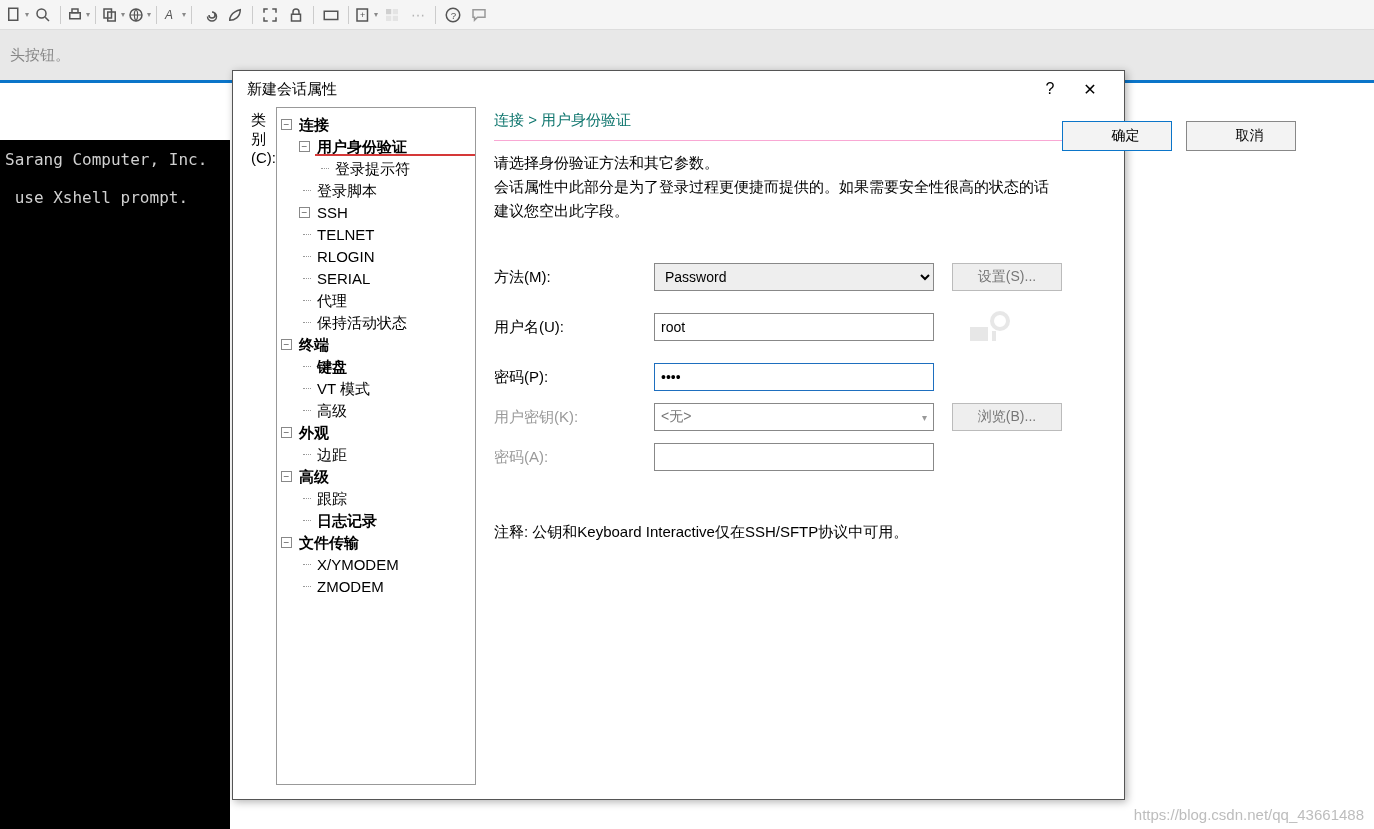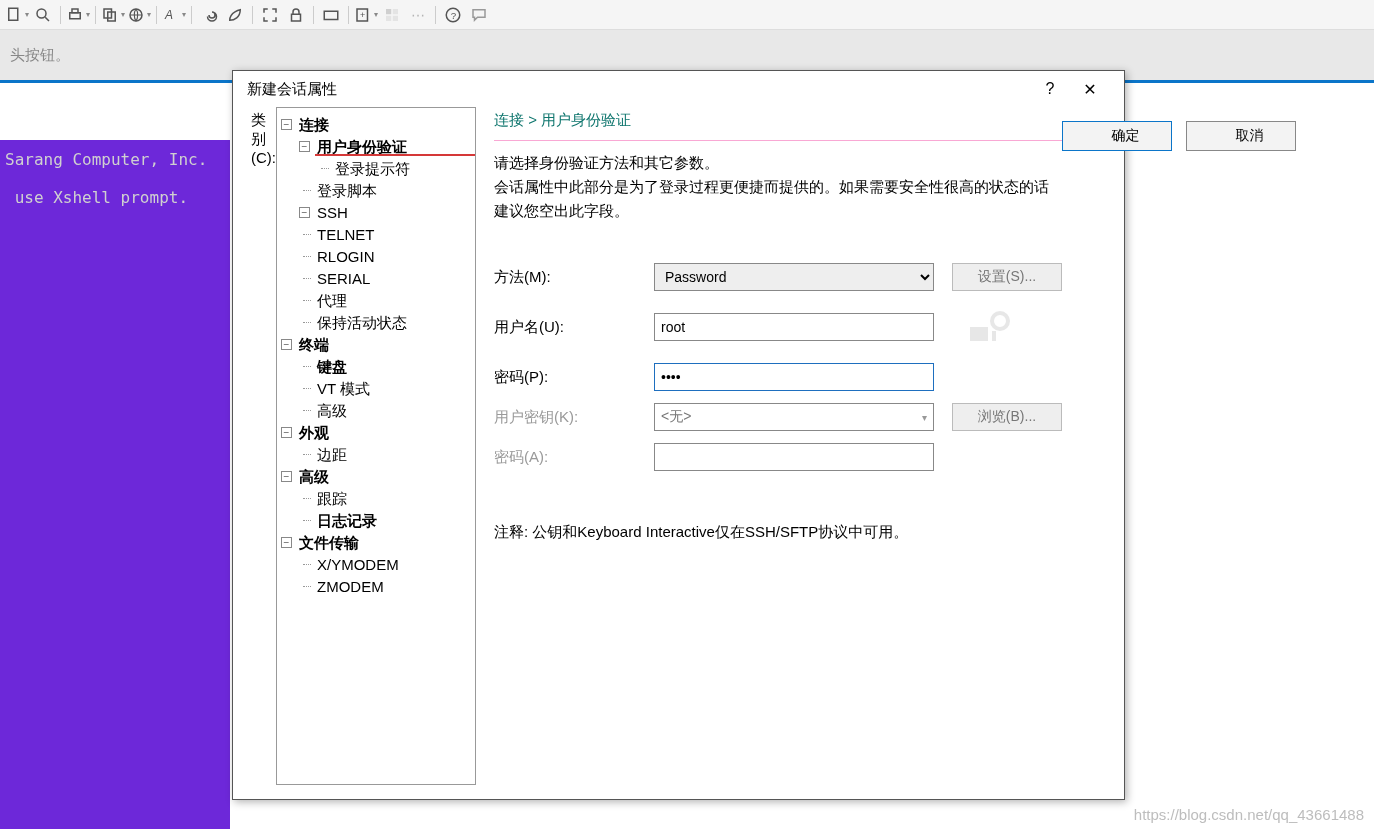--- a/index.html
+++ b/index.html
@@ -6,21 +6,21 @@
 body { font-family: "Microsoft YaHei", "Segoe UI", Arial, sans-serif; font-size: 14px; background: #fff; width: 1374px; height: 829px; overflow: hidden; position: relative; }
 
 .toolbar { height: 30px; background: #f5f5f5; border-bottom: 1px solid #ddd; display: flex; align-items: center; padding: 0 5px; gap: 2px; }
 .tb-btn { width: 24px; height: 24px; display: flex; align-items: center; justify-content: center; color: #555; cursor: pointer; position: relative; }
 .tb-sep { width: 1px; height: 18px; background: #ccc; margin: 0 3px; }
 .tb-dd::after { content: '▾'; font-size: 8px; margin-left: 2px; color: #888; }
 
 .banner { height: 50px; background: #e8e8e8; display: flex; align-items: center; padding-left: 10px; color: #888; font-size: 15px; }
 .divline { height: 3px; background: #0b75c9; }
 
-.terminal { position: absolute; top: 140px; left: 0; width: 230px; bottom: 0; background: #6d28d9; color: #d0d0d0; font-family: "Consolas", monospace; font-size: 16px; padding: 10px 5px; white-space: pre; overflow: hidden; }
+.terminal { position: absolute; top: 140px; left: 0; width: 230px; bottom: 0; background: #000000; color: #d0d0d0; font-family: "Consolas", monospace; font-size: 16px; padding: 10px 5px; white-space: pre; overflow: hidden; }
 
 .dialog { position: absolute; left: 232px; top: 70px; width: 893px; height: 730px; background: #fff; border: 1px solid #555; box-shadow: 2px 2px 8px rgba(0,0,0,0.3); display: flex; flex-direction: column; }
 .dlg-title { height: 36px; display: flex; align-items: center; padding: 0 14px; font-size: 15px; }
 .dlg-title .spacer { flex: 1; }
 .dlg-title .tbtn { width: 40px; height: 30px; display: flex; align-items: center; justify-content: center; font-size: 16px; cursor: pointer; }
 
 .dlg-body { flex: 1; display: flex; flex-direction: row; padding: 0 18px 14px 18px; }
 .cat-label { padding: 4px 0 6px 0; font-size: 15px; }
 .middle { flex: 1; display: flex; gap: 18px; }
 

